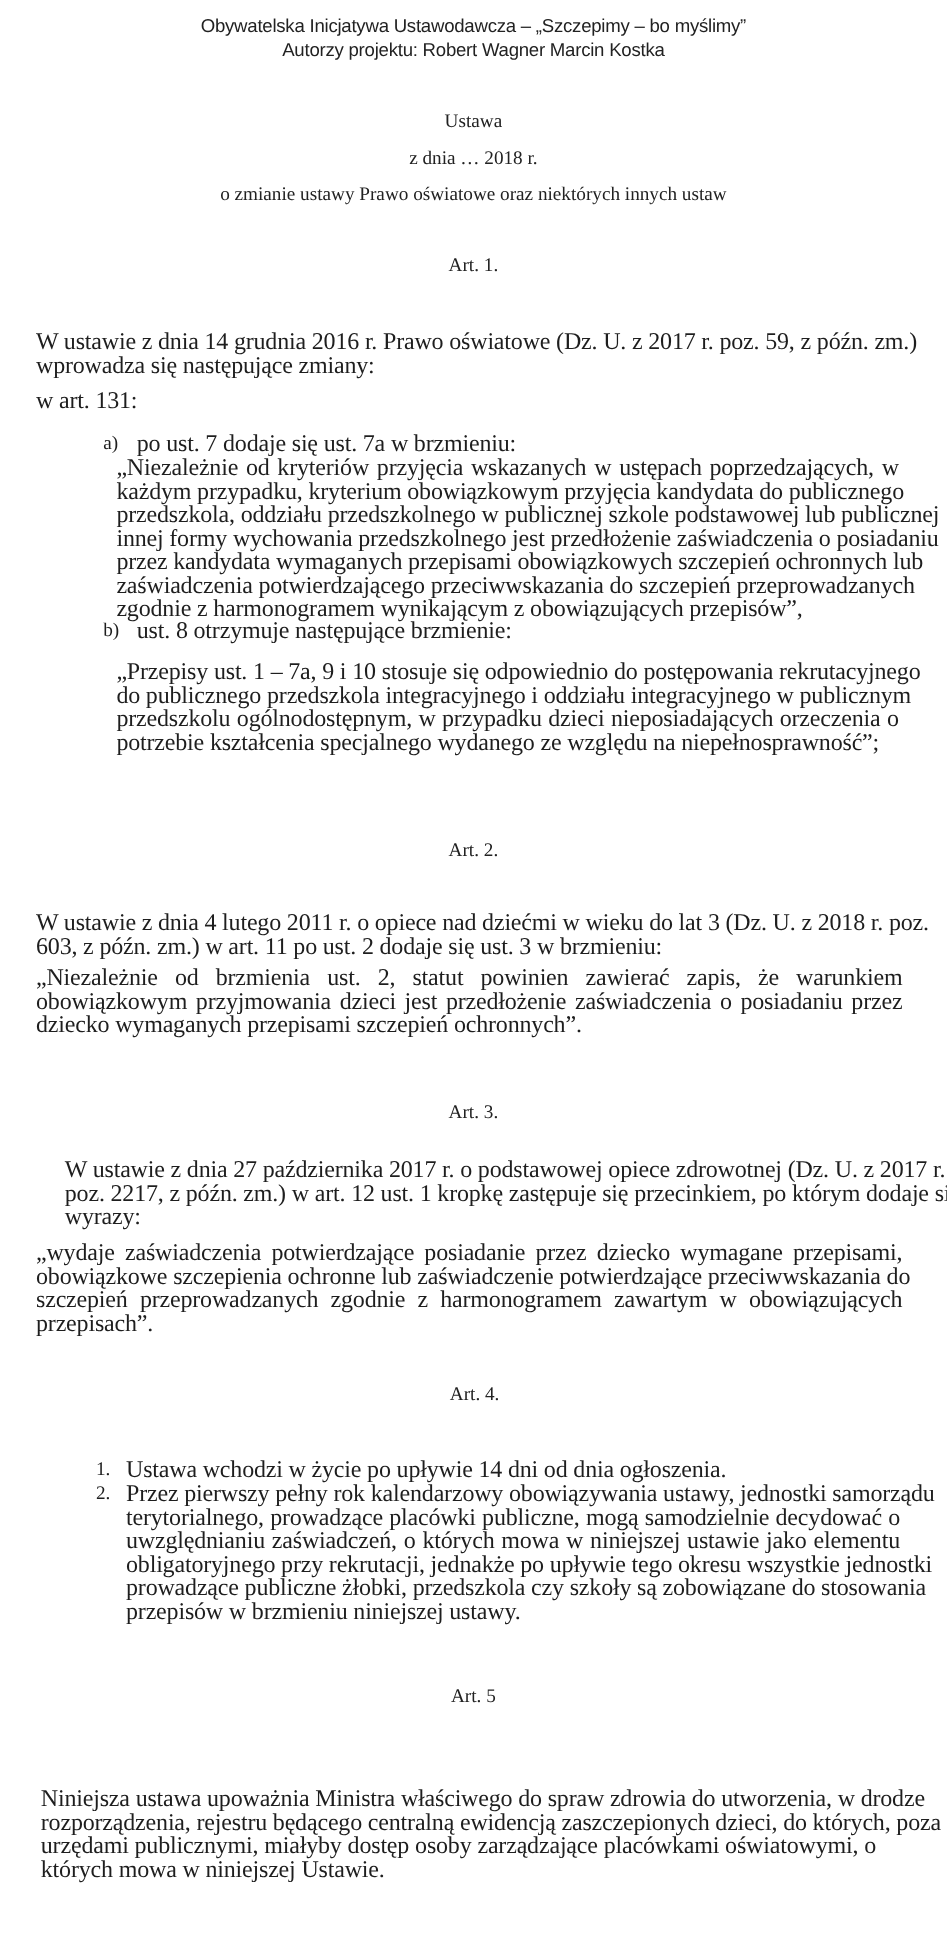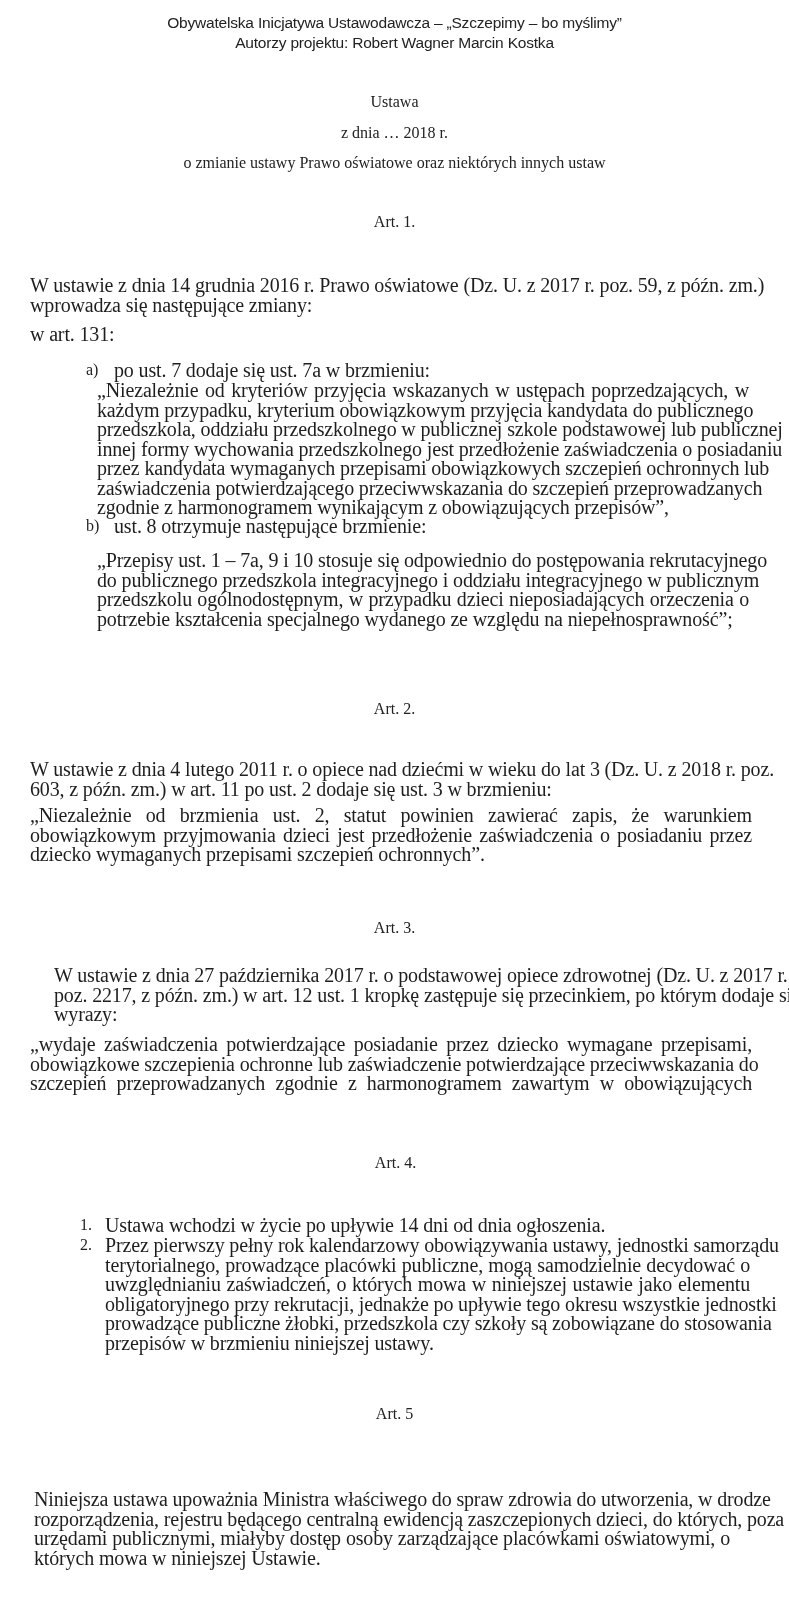--- a/index.html
+++ b/index.html
@@ -84,20 +84,21 @@
 <div class="center" style="top:903px;margin-top:16px;">Art. 3.</div>
 <div class="para" style="left:22px; width:722px; top:966px;margin-left:32px;">
   <span class="line">W ustawie z dnia 27 października 2017 r. o podstawowej opiece zdrowotnej (Dz. U. z 2017 r.</span>
   <span class="line">poz. 2217, z późn. zm.) w art. 12 ust. 1 kropkę zastępuje się przecinkiem, po którym dodaje się</span>
   <span class="line last">wyrazy:</span>
 </div>
 <div class="para" style="left:30px; width:722px; top:1035px;">
   <span class="line">„wydaje zaświadczenia potwierdzające posiadanie przez dziecko wymagane przepisami,</span>
   <span class="line">obowiązkowe szczepienia ochronne lub zaświadczenie potwierdzające przeciwwskazania do</span>
   <span class="line">szczepień przeprowadzanych zgodnie z harmonogramem zawartym w obowiązujących</span>
+  <span class="line last">przepisach”.</span>
 </div>
 
 <div class="center" style="top:1154px; padding-left:2px; box-sizing:border-box;">Art. 4.</div>
 
 <div class="marker" style="left:80px; top:1216px;">1.</div>
 <div class="para" style="left:105px; top:1216px;">
   <span class="line last">Ustawa wchodzi w życie po upływie 14 dni od dnia ogłoszenia.</span>
 </div>
 
 <div class="marker" style="left:80px; top:1236px;">2.</div>

